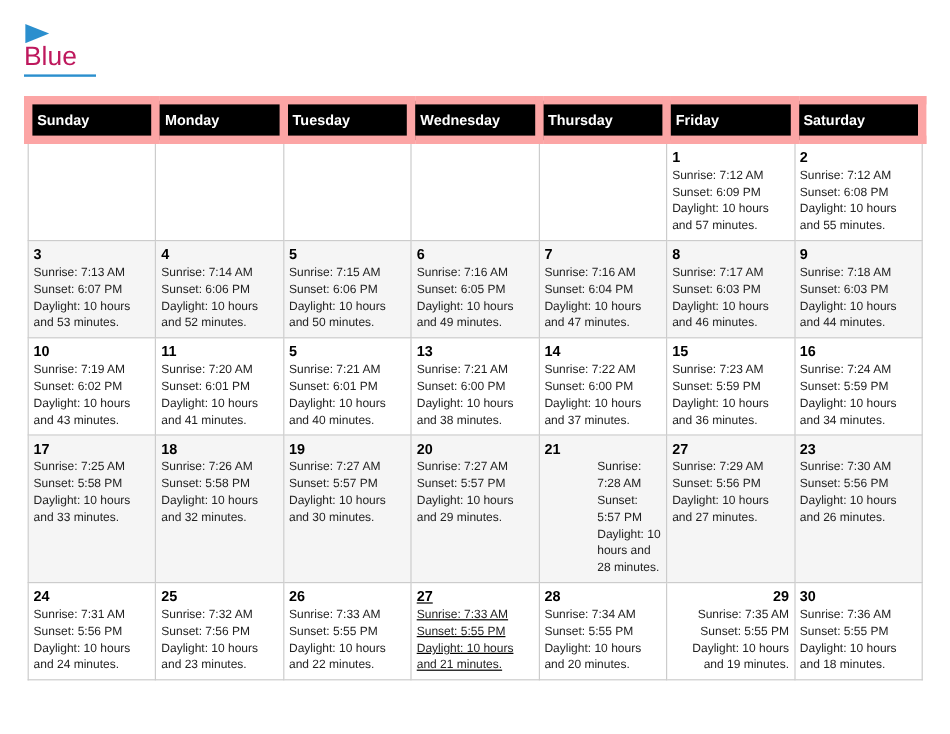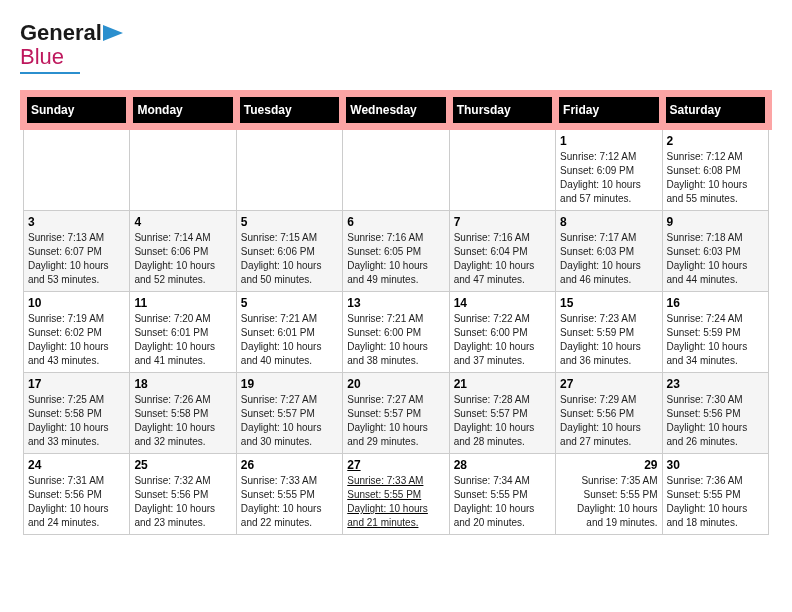--- a/index.html
+++ b/index.html
@@ -83,21 +83,20 @@
     .empty-cell {
       background: #fff !important;
     }
   </style>
 </head>
 <body>
 
 <div class="header">
   <div class="logo">
     <div style="display:flex;align-items:center;">
-      <span style="font-size:22px;font-weight:bold;color:#1a1a1a;">General</span>
       <svg width="20" height="16" viewBox="0 0 20 16" style="margin-left:1px;">
         <polygon points="0,0 0,16 20,8" fill="#2b8fce"></polygon>
       </svg>
     </div>
     <div style="display:flex;align-items:center;margin-top:-2px;">
       <span style="font-size:22px;font-weight:normal;color:#be185d;">Blue</span>
     </div>
     <div class="logo-line"></div>
   </div>
   <div class="title-block">
@@ -246,21 +245,21 @@
 Daylight: 10 hours and 30 minutes.</div>
         </td>
         <td style="background: rgb(245, 245, 245);">
           <span class="day-num">20</span>
           <div class="day-info" style="white-space: pre-line;">Sunrise: 7:27 AM
 Sunset: 5:57 PM
 Daylight: 10 hours and 29 minutes.</div>
         </td>
         <td style="background: rgb(245, 245, 245);">
           <span class="day-num">21</span>
-          <div class="day-info" style="white-space: pre-line;">Sunrise: 7:28 AM
+          <div class="day-info" style="white-space: pre-line; margin-left: 44px;">Sunrise: 7:28 AM
 Sunset: 5:57 PM
 Daylight: 10 hours and 28 minutes.</div>
         </td>
         <td style="background: rgb(245, 245, 245);">
           <span class="day-num">27</span>
           <div class="day-info" style="white-space: pre-line;">Sunrise: 7:29 AM
 Sunset: 5:56 PM
 Daylight: 10 hours and 27 minutes.</div>
         </td>
         <td style="background: rgb(245, 245, 245);">
@@ -273,21 +272,21 @@
       <tr>
         <td style="background: rgb(255, 255, 255);">
           <span class="day-num">24</span>
           <div class="day-info" style="white-space: pre-line;">Sunrise: 7:31 AM
 Sunset: 5:56 PM
 Daylight: 10 hours and 24 minutes.</div>
         </td>
         <td style="background: rgb(255, 255, 255);">
           <span class="day-num">25</span>
           <div class="day-info" style="white-space: pre-line;">Sunrise: 7:32 AM
-Sunset: 5:56 PM
+Sunset: 7:56 PM
 Daylight: 10 hours and 23 minutes.</div>
         </td>
         <td style="background: rgb(255, 255, 255);">
           <span class="day-num">26</span>
           <div class="day-info" style="white-space: pre-line;">Sunrise: 7:33 AM
 Sunset: 5:55 PM
 Daylight: 10 hours and 22 minutes.</div>
         </td>
         <td style="background: rgb(255, 255, 255); text-decoration: underline;">
           <span class="day-num">27</span>

